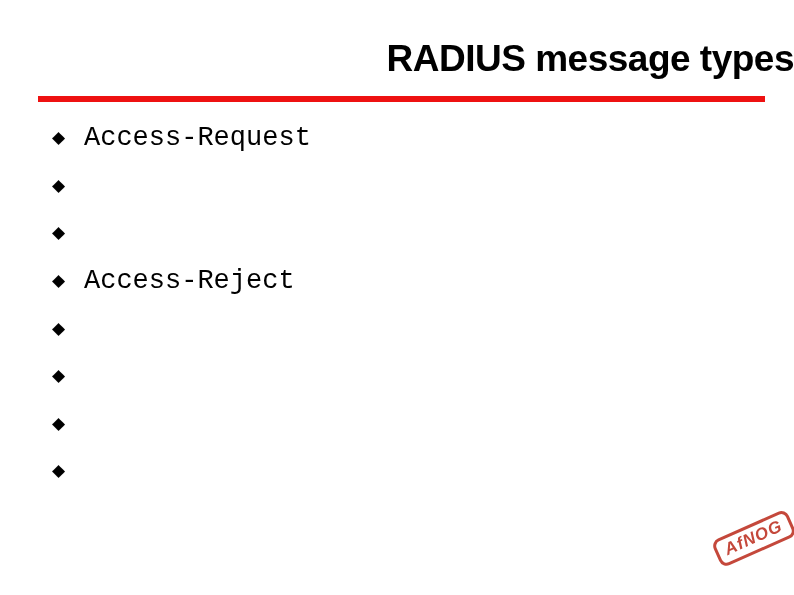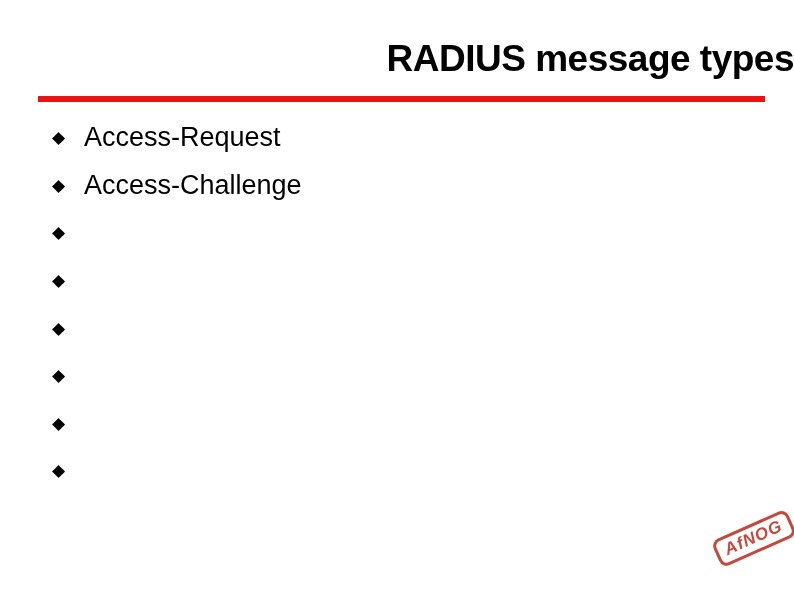--- a/index.html
+++ b/index.html
@@ -46,21 +46,21 @@
     align-items:center;
   }
   .bullet-glyph{
     width:32px;
     font-size:17px;
     line-height:1;
     color:var(--text-black);
     flex:0 0 32px;
   }
   .bullet-text{
-    font-family:Liberation Sans, sans-serif;
+    font-family:Liberation Mono, monospace;
     font-size:27px;
     color:var(--text-black);
     white-space:nowrap;
   }
   .stamp{
     position:absolute;
     left:713px; top:524px;
     transform:rotate(-24deg);
     transform-origin:center;
     border:3px solid var(--stamp-red);
@@ -85,27 +85,27 @@
 
   <div class="divider"></div>
 
   <ul class="bullet-list">
     <li class="bullet-item">
       <span class="bullet-glyph">◆</span>
       <span class="bullet-text">Access-Request</span>
     </li>
     <li class="bullet-item">
       <span class="bullet-glyph">◆</span>
-      <span class="bullet-text">Access-Challenge</span>
     </li>
     <li class="bullet-item">
       <span class="bullet-glyph">◆</span>
     </li>
     <li class="bullet-item">
       <span class="bullet-glyph">◆</span>
+      <span class="bullet-text">Access-Reject</span>
     </li>
     <li class="bullet-item">
       <span class="bullet-glyph">◆</span>
     </li>
     <li class="bullet-item">
       <span class="bullet-glyph">◆</span>
     </li>
     <li class="bullet-item">
       <span class="bullet-glyph">◆</span>
     </li>

